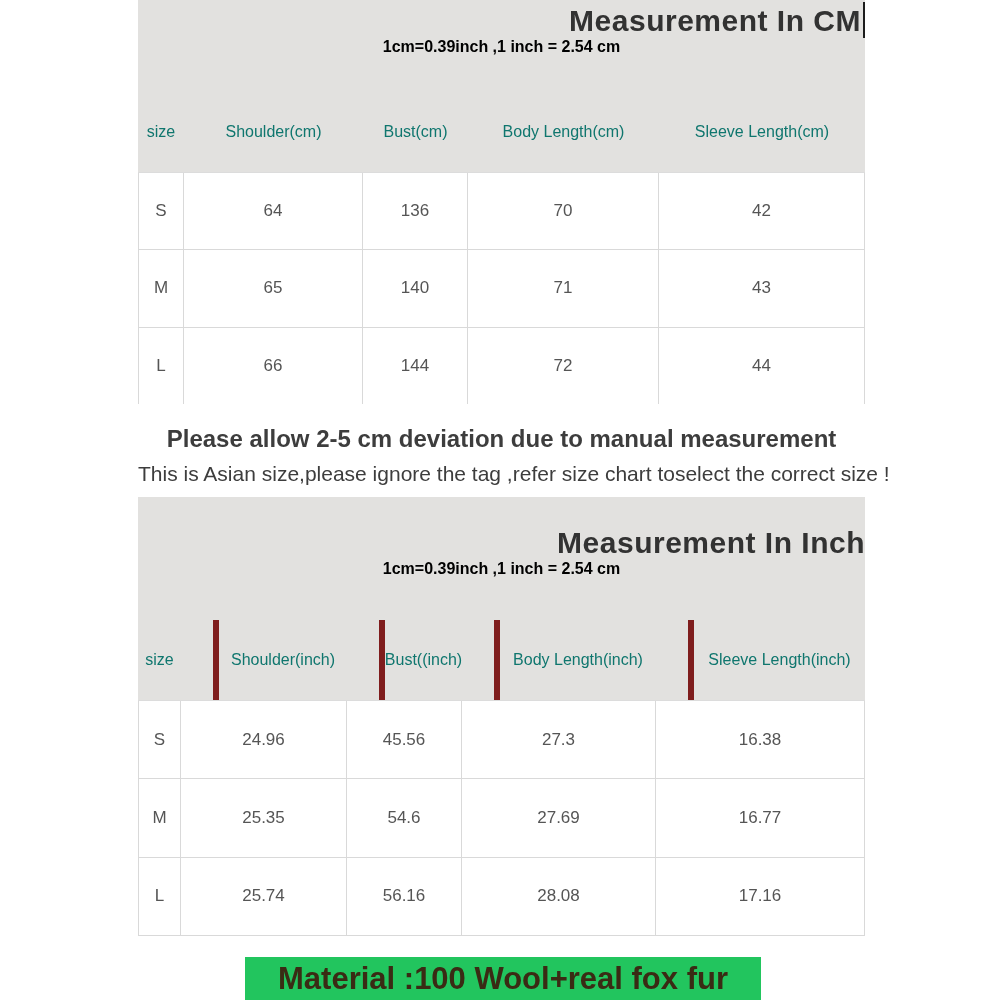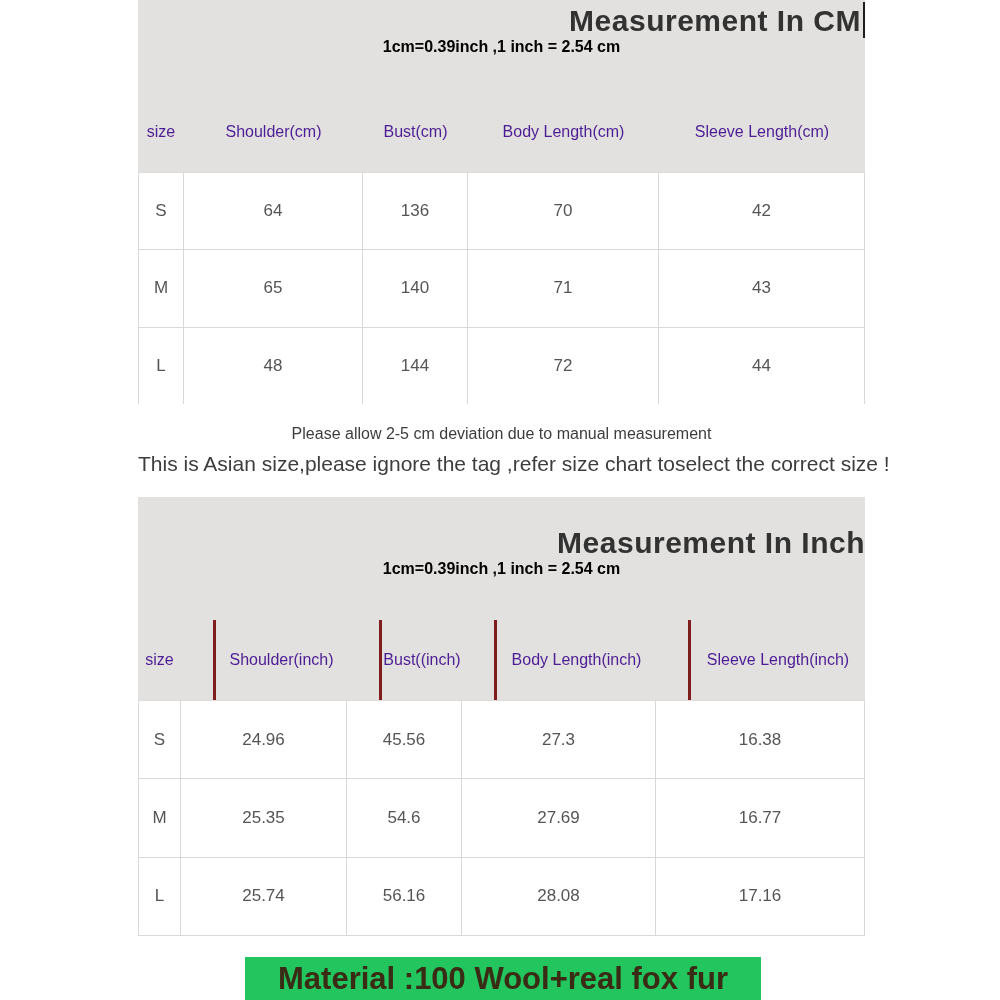--- a/index.html
+++ b/index.html
@@ -26,42 +26,42 @@
     white-space:nowrap;
   }
   
   .hrow{
     position:absolute;bottom:0;left:0;width:727px;height:80px;display:grid;
   }
   .hrow-cm{grid-template-columns:46px 179px 105px 191px 206px;}
   .hrow-inch{grid-template-columns:43px 166px 115px 194px 209px;}
   .hcell{
     display:flex;align-items:center;justify-content:center;
-    font-size:16px;color:#4c1d95;white-space:nowrap;
+    font-size:16px;color:#0f766e;white-space:nowrap;
   }
-  .hrow-inch .hcell + .hcell{border-left:3px solid #7f1d1d;margin-left:32px;}
+  .hrow-inch .hcell + .hcell{border-left:6px solid #7f1d1d;margin-left:32px;}
   
   .tbody{position:absolute;left:138px;width:727px;border-top:1px solid #dcdcdc;}
   .tbody-cm{top:172px;}
   .tbody-inch{top:700px;}
   .trow{display:grid;}
   .tbody-cm .trow{grid-template-columns:46px 179px 105px 191px 206px;height:77.3px;}
   .tbody-inch .trow{grid-template-columns:43px 166px 115px 194px 209px;height:78.3px;}
   .cell{
     background:#ffffff;display:flex;align-items:center;justify-content:center;
     font-size:17px;color:#555555;
     border-right:1px solid #d9d9d9;border-bottom:1px solid #d9d9d9;
   }
   .cell:first-child{border-left:1px solid #d9d9d9;}
   
   .noteblock{
     position:absolute;left:138px;top:404px;width:727px;height:93px;background:#fff;
     text-align:center;color:#3d3d3d;
   }
-  .noteblock .n1{font-size:16px;padding-top:21px;white-space:nowrap;}
+  .noteblock .n1{font-size:24px;padding-top:21px;white-space:nowrap;font-weight:bold;}
   .noteblock .n2{font-size:21px;padding-top:9px;white-space:nowrap;}
   
   .material{
     position:absolute;left:245px;top:957px;width:516px;height:43px;
     background:#22c55e;display:flex;align-items:flex-start;justify-content:center;
     font-size:31px;font-weight:700;color:#3a2b14;white-space:nowrap;line-height:44px;
   }
 </style>
 </head>
 <body>
@@ -90,21 +90,21 @@
     </div>
     <div class="trow">
       <div class="cell">M</div>
       <div class="cell">65</div>
       <div class="cell">140</div>
       <div class="cell">71</div>
       <div class="cell">43</div>
     </div>
     <div class="trow">
       <div class="cell">L</div>
-      <div class="cell">48</div>
+      <div class="cell">66</div>
       <div class="cell">144</div>
       <div class="cell">72</div>
       <div class="cell">44</div>
     </div>
   </div>
 
   <div class="noteblock">
     <div class="n1">Please allow 2-5 cm deviation due to manual measurement</div>
     <div class="n2">This is Asian size,please ignore the tag ,refer size chart toselect the correct size !</div>
   </div>

